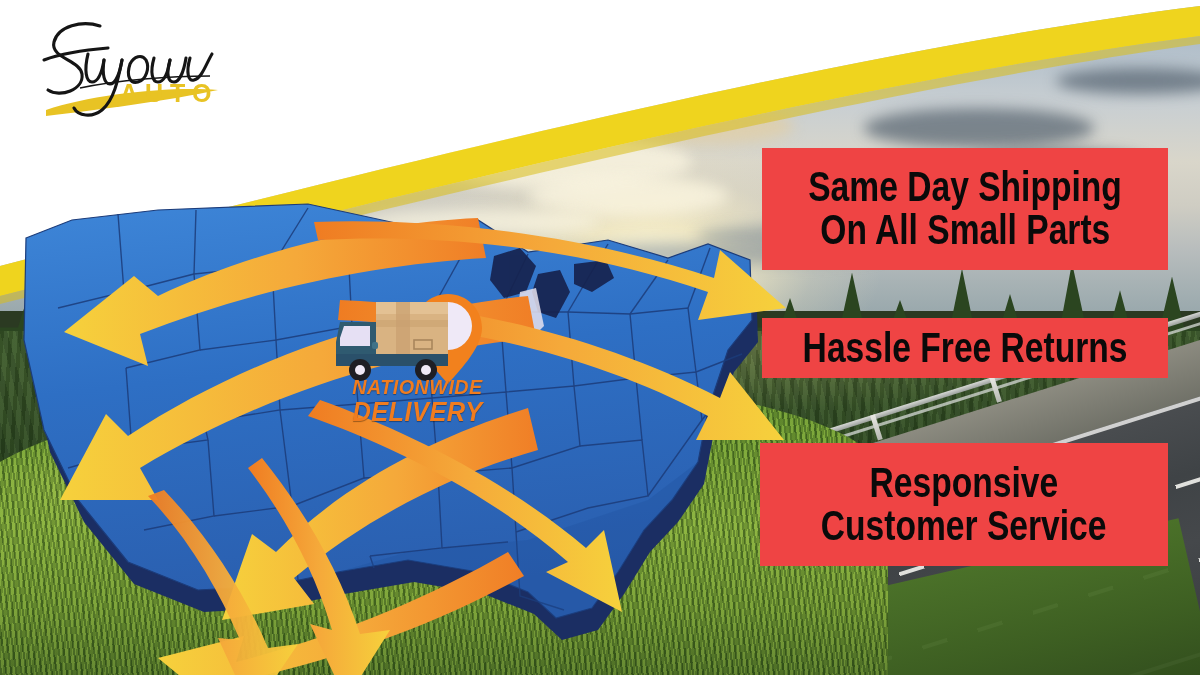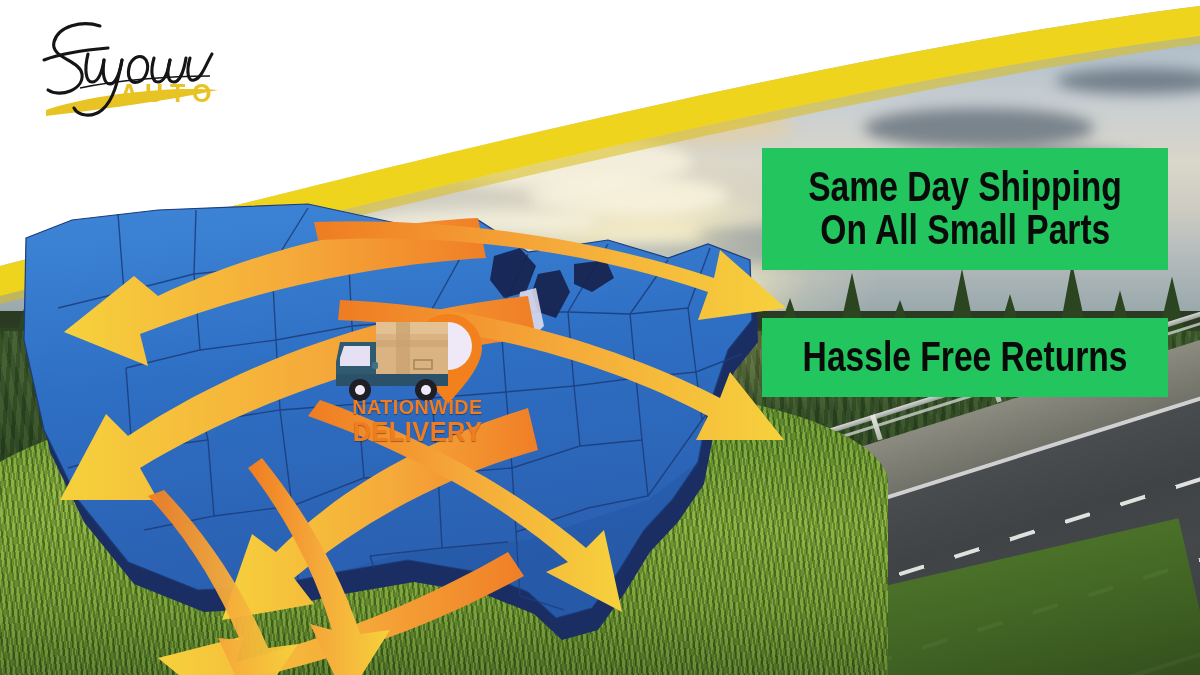--- a/index.html
+++ b/index.html
@@ -95,52 +95,52 @@
   .post{ position:absolute; width:5px; height:26px; background:linear-gradient(to bottom,#e9e9e4,#b6b8b2); }
 
   
   .white-panel{ position:absolute; left:0; top:0; width:100%; height:320px; pointer-events:none; }
 
   
   .map-wrap{ position:absolute; left:8px; top:200px; width:800px; height:470px; }
   .map-svg{ width:100%; height:100%; overflow:visible; }
 
   
-  .badge{ position:absolute; left:330px; top:300px; width:175px; height:165px; }
+  .badge{ position:absolute; left:330px; top:280px; width:175px; height:165px;font-style:italic; }
   .badge-svg{ width:100%; height:100%; overflow:visible; }
   .badge-text{
     position:absolute; left:0; top:96px; width:100%;
     text-align:center; color:#f07c1f;
     font-family:"Liberation Sans", sans-serif;
     font-weight:700; letter-spacing:.5px; line-height:1.04;
     text-shadow:0 1px 1px rgba(0,0,0,.35);
   }
   .badge-text .l1{ display:block; font-size:21px; transform:scaleX(.94); }
   .badge-text .l2{ display:block; font-size:27px; transform:scaleX(.94); }
 
   
   .logo{ position:absolute; left:22px; top:14px; width:215px; height:112px;text-decoration:underline; }
   .logo svg{ width:100%; height:100%; overflow:visible; }
 
   
   .banner{
     position:absolute;
-    background:#22c55e;
+    background:#ef4444;
     display:flex; flex-direction:column;
     align-items:center; justify-content:center;
     color:#0a0a0a;
     font-family:"Liberation Sans", sans-serif;
     font-weight:700;
     line-height:1.02;
     text-align:center;
     padding:0 12px;
   }
   .banner span{ display:block; transform:scaleX(.80); white-space:nowrap; }
   #banner-1{ left:762px; top:148px;  width:406px; height:122px; }
-  #banner-2{ left:762px; top:318px;  width:406px; height:79px;  }
+  #banner-2{ left:762px; top:318px;  width:406px; height:60px;  }
   #banner-3{ left:760px; top:443px;  width:408px; height:123px; }
   #banner-1 span{ font-size:42px; }
   #banner-2 span{ font-size:42px; }
   #banner-3 span{ font-size:42px; }
 </style>
 </head>
 <body>
 
 <div id="stage">
 
@@ -381,14 +381,18 @@
 
   <div class="banner" id="banner-1">
     <span>Same Day Shipping</span>
     <span>On All Small Parts</span>
   </div>
 
   <div class="banner" id="banner-2">
     <span>Hassle Free Returns</span>
   </div>
 
+  <div class="banner" id="banner-3">
+    <span>Responsive</span>
+    <span>Customer Service</span>
+  </div>
 
 </div>
 
 </body></html>

